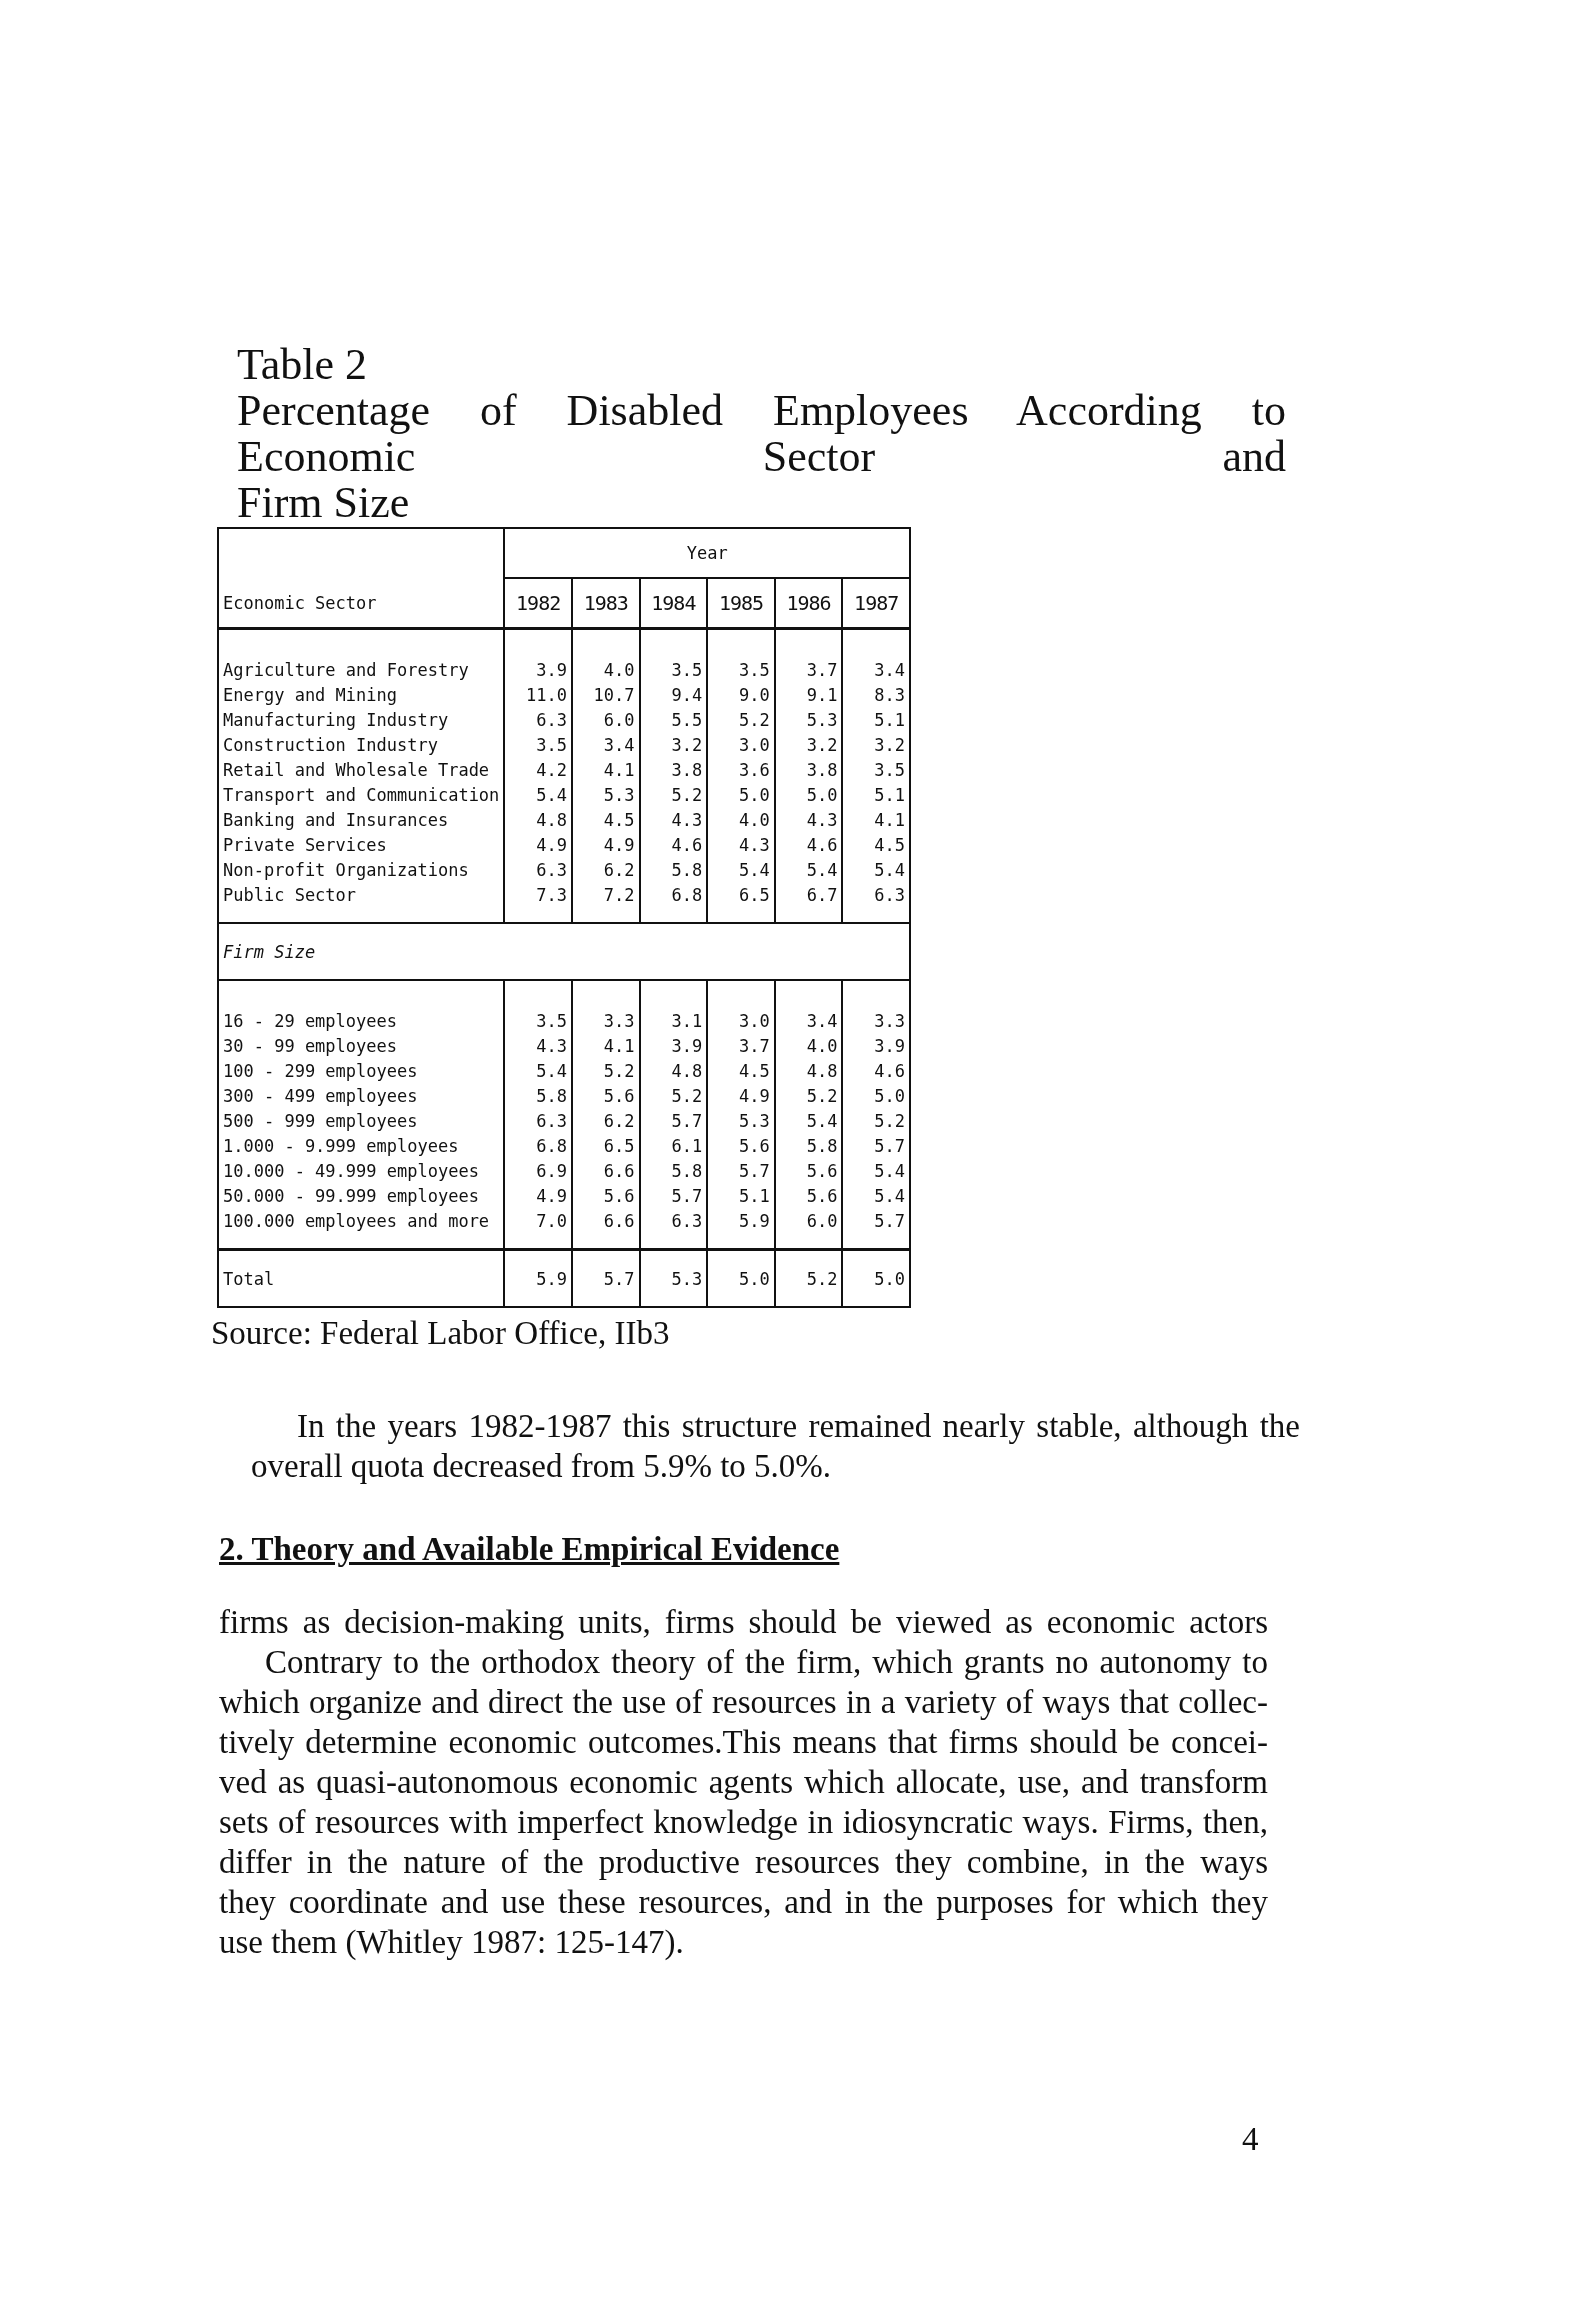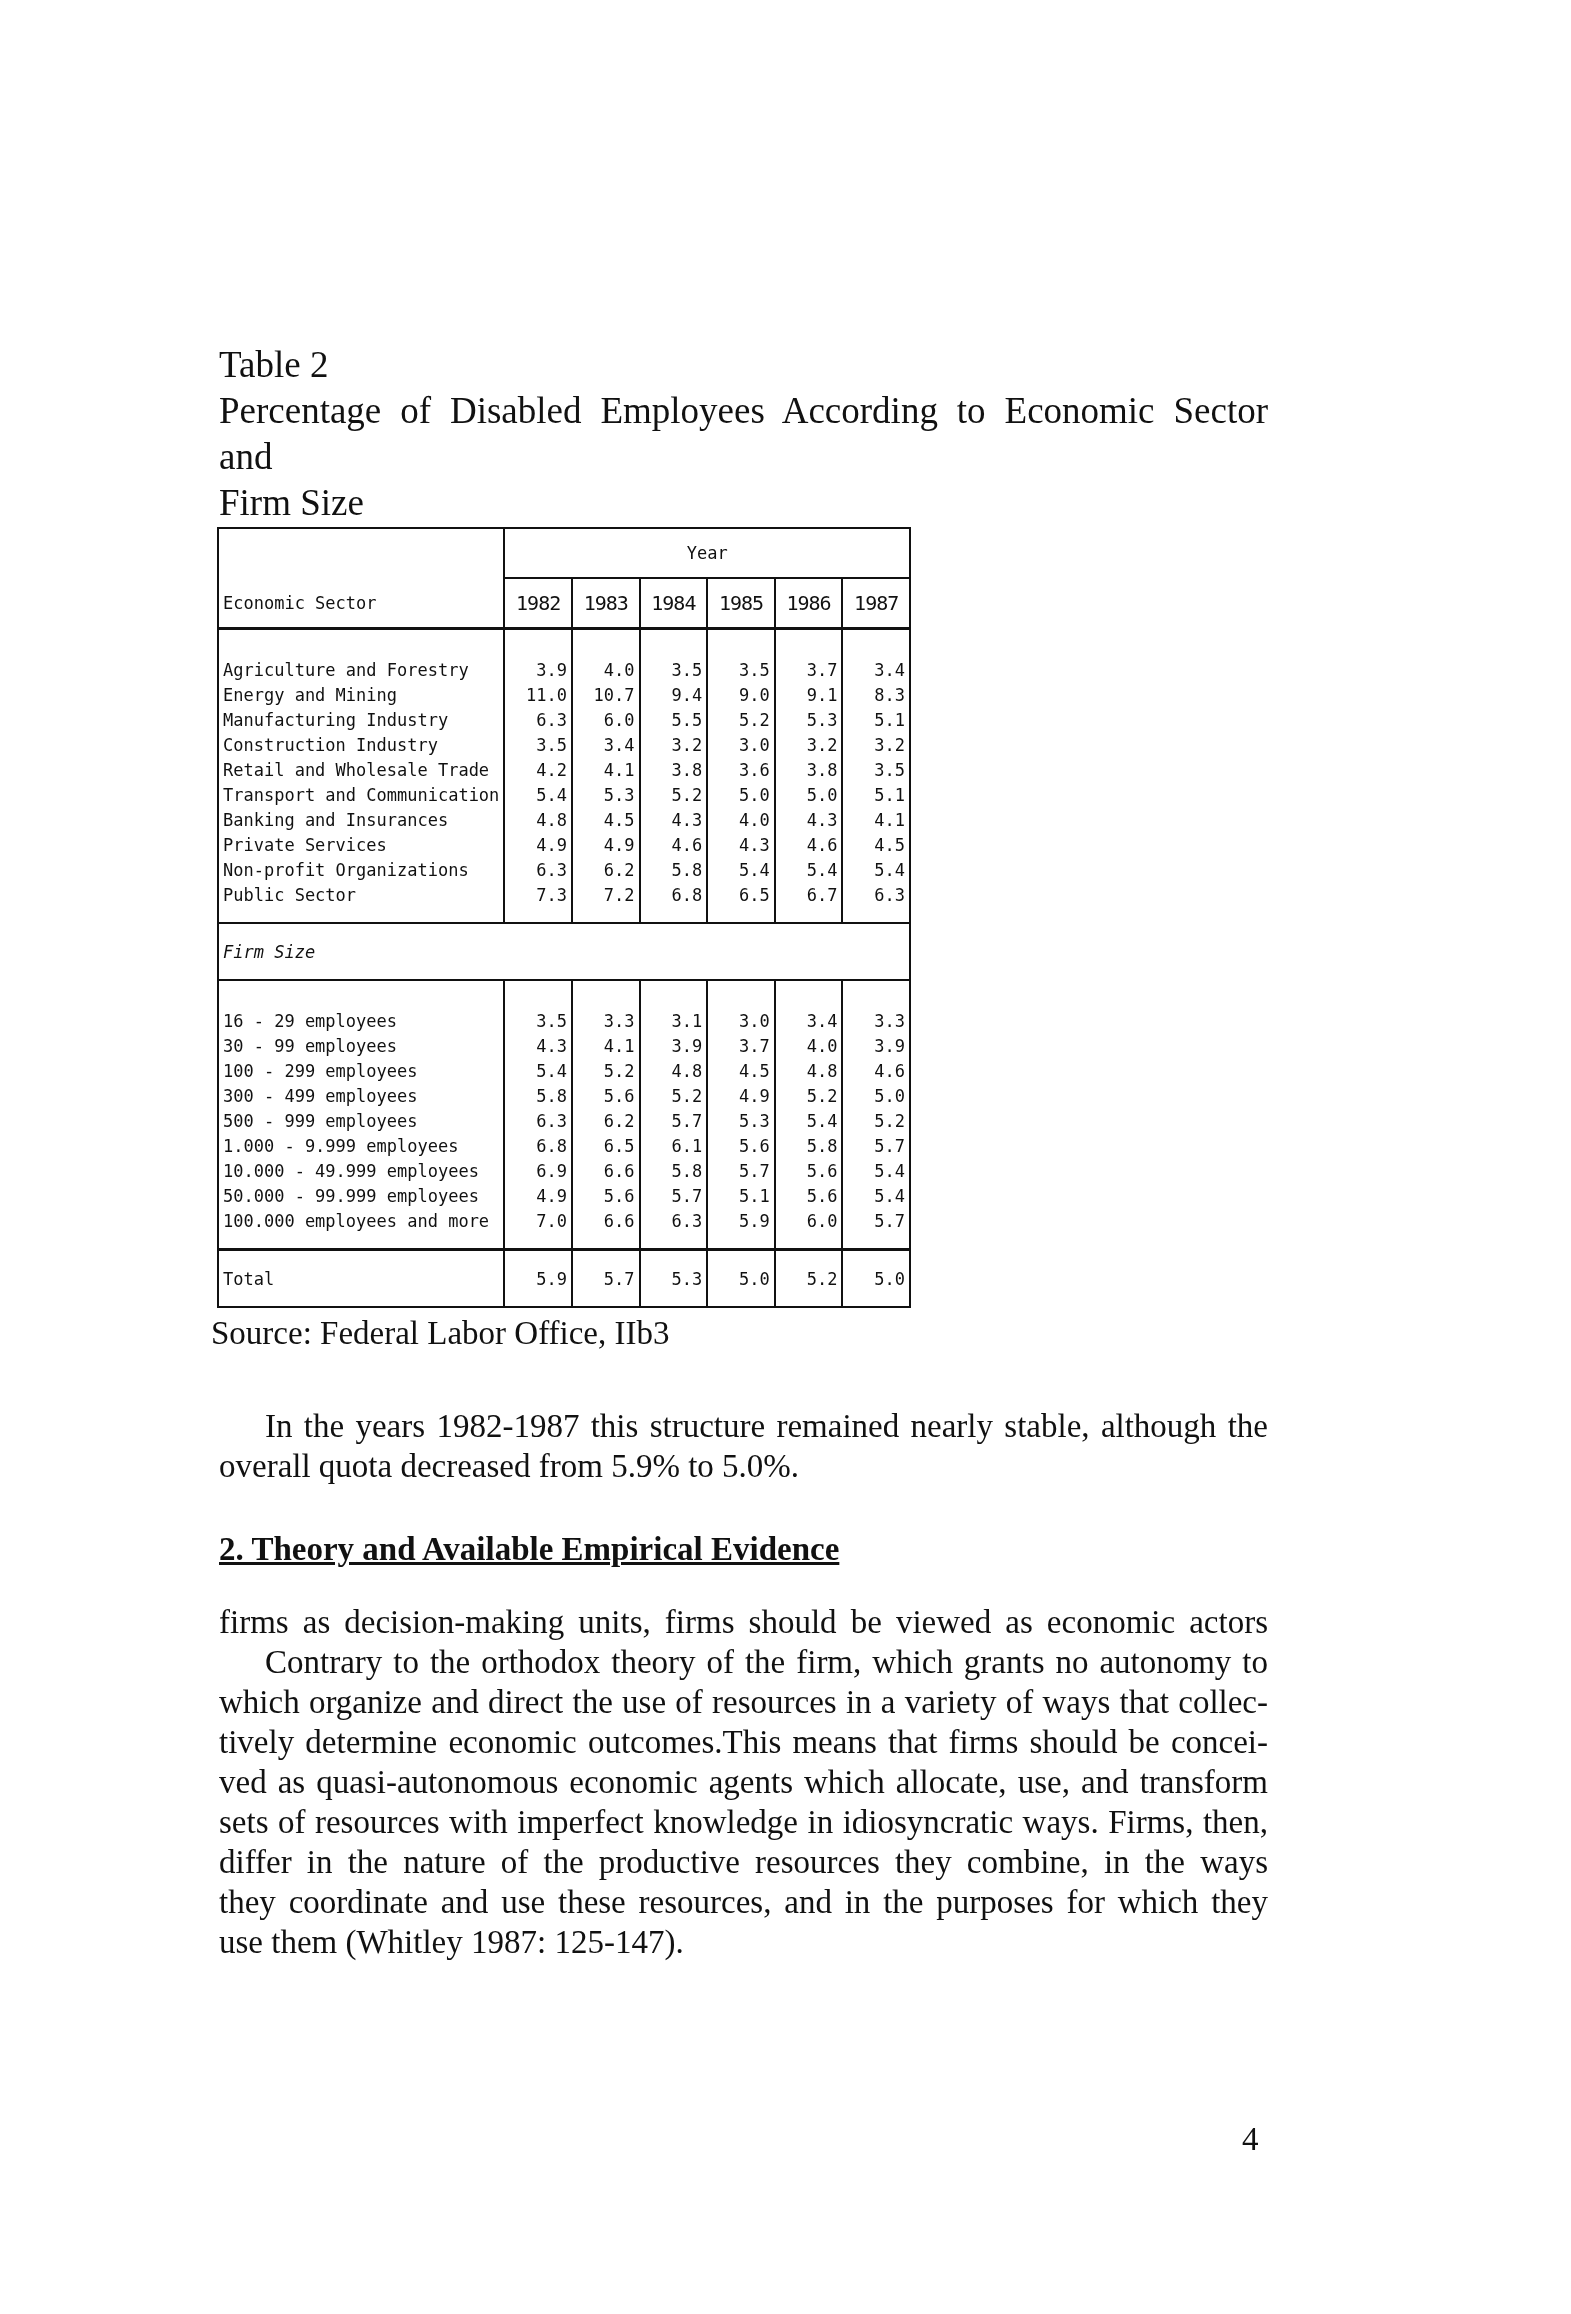--- a/index.html
+++ b/index.html
@@ -1,17 +1,17 @@
 <!DOCTYPE html>
 <html><head>
 <meta charset="utf-8">
 <style>
   html, body { margin:0; padding:0; background:#ffffff; }
   body { width:1571px; height:2315px; position:relative; color:#111; font-family:"Liberation Serif", serif; overflow:hidden; }
-  .caption { position:absolute; left:219px; top:342px; width:1049px; font-size:37px; line-height:46px; }
+  .caption { position:absolute; left:237px; top:342px; width:1049px; font-size:44px; line-height:46px; }
   .caption div { margin:0; }
   .caption .title-line { text-align:justify; text-align-last:justify; word-spacing:6px; }
   table.data { position:absolute; left:217px; top:527px; width:694px; border-collapse:collapse; font-family:"DejaVu Sans Mono", monospace; font-size:17px; }
   table.data td { padding:0 4px; vertical-align:middle; }
   .outer { border:2px solid #111; }
   .hdr-year td.year { border-left:2px solid #111; border-bottom:2px solid #111; text-align:center; height:48px;margin-top:8px; }
   .hdr-cols td { height:48px; border-bottom:3px solid #111; }
   .hdr-cols td.yc { border-left:2px solid #111; text-align:center; font-size:20px; letter-spacing:-1px; }
   .grp td.num { border-left:2px solid #111; text-align:right; line-height:25px; white-space:pre; }
   .grp td.lbl { line-height:25px; white-space:pre; }
@@ -89,21 +89,21 @@
     <td class="num">5.3</td>
     <td class="num">5.0</td>
     <td class="num">5.2</td>
     <td class="num">5.0</td>
   </tr>
 </tbody>
   </table>
 
 <div class="source">Source: Federal Labor Office, IIb3</div>
 
-<div class="para" style="top:1406px;">
+<div class="para" style="top:1406px;margin-left:32px;">
     <span class="l indent">In the years 1982-1987 this structure remained nearly stable, although the</span>
     <span class="l last">overall quota decreased from 5.9% to 5.0%.</span>
   </div>
 
 <div class="heading">2. Theory and Available Empirical Evidence</div>
 
 <div class="para" style="top:1602px;">
     <span class="l">firms as decision-making units, firms should be viewed as economic actors</span>
     <span class="l indent">Contrary to the orthodox theory of the firm, which grants no autonomy to</span>
     <span class="l">which organize and direct the use of resources in a variety of ways that collec-</span>

